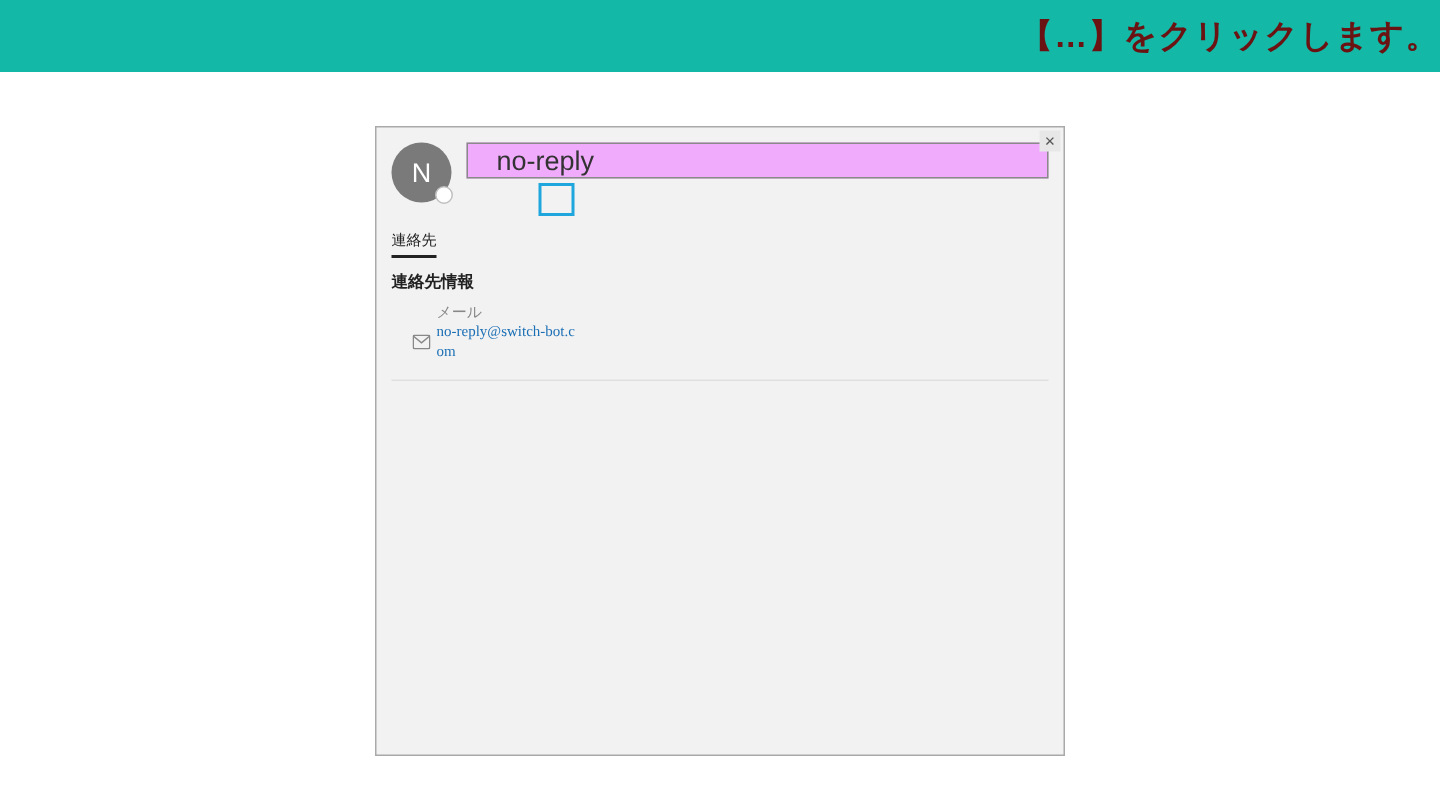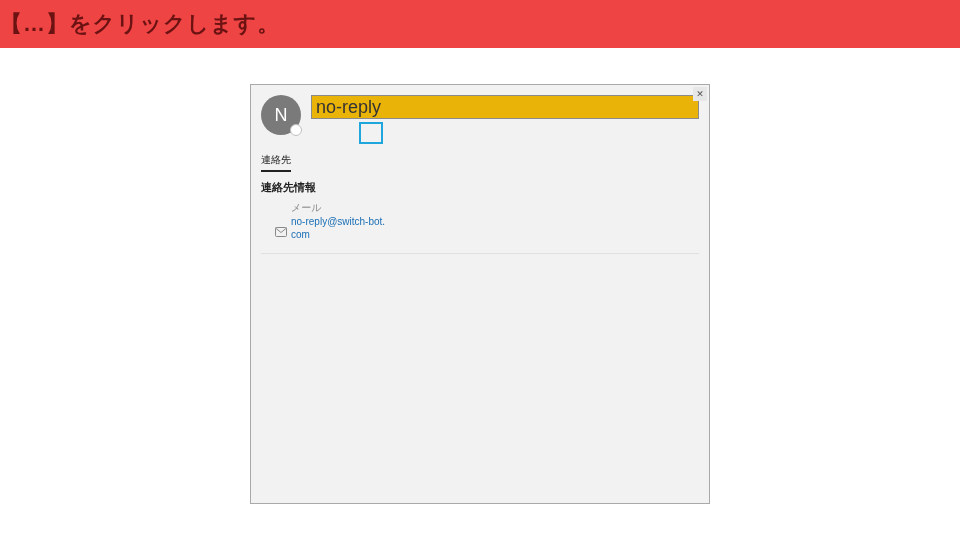--- a/index.html
+++ b/index.html
@@ -6,24 +6,24 @@
     body {
       width: 960px;
       height: 540px;
       background: #ffffff;
       font-family: "Meiryo", "Yu Gothic", sans-serif;
       overflow: hidden;
     }
     .banner {
       width: 100%;
       height: 48px;
-      background: #ef4444;
-      display: flex;
-      align-items: center;
-      justify-content: flex-start;
+      background: #14b8a6;
+      display: flex;
+      align-items: center;
+      justify-content: flex-end;
     }
     .banner-text {
       color: #6b1212;
       font-size: 22px;
       font-weight: bold;
       letter-spacing: 1px;
     }
     .stage {
       width: 100%;
       height: 492px;
@@ -82,23 +82,23 @@
       border-radius: 50%;
       background: #fff;
       border: 1px solid #c0c0c0;
     }
     .contact-main {
       flex: 1;
       min-width: 0;
     }
     .contact-name {
       border: 1px solid #8a8a8a;
-      background: #eab308;
+      background: #f0abfc;
       font-size: 18px;
-      padding: 0 4px;
+      padding: 0 19px;
       line-height: 22px;
       width: 100%;
       color: #333;
     }
     .actions {
       display: flex;
       align-items: center;
       gap: 4px;
       margin-top: 6px;
     }
@@ -149,22 +149,23 @@
       border-bottom: 1px solid #e0e0e0;
       margin: 0 10px;
     }
     .field-label {
       font-size: 10px;
       color: #888;
       padding-left: 16px;
     }
     .field-value-row {
       display: flex;
-      align-items: flex-end;
+      align-items: center;
       gap: 4px;
+      font-family: Liberation Serif, serif;
     }
     .field-icon {
       margin-top: 1px;
     }
     .field-value {
       font-size: 10px;
       color: #1b6fb5;
       line-height: 1.3;
       max-width: 95px;
       word-break: break-all;

